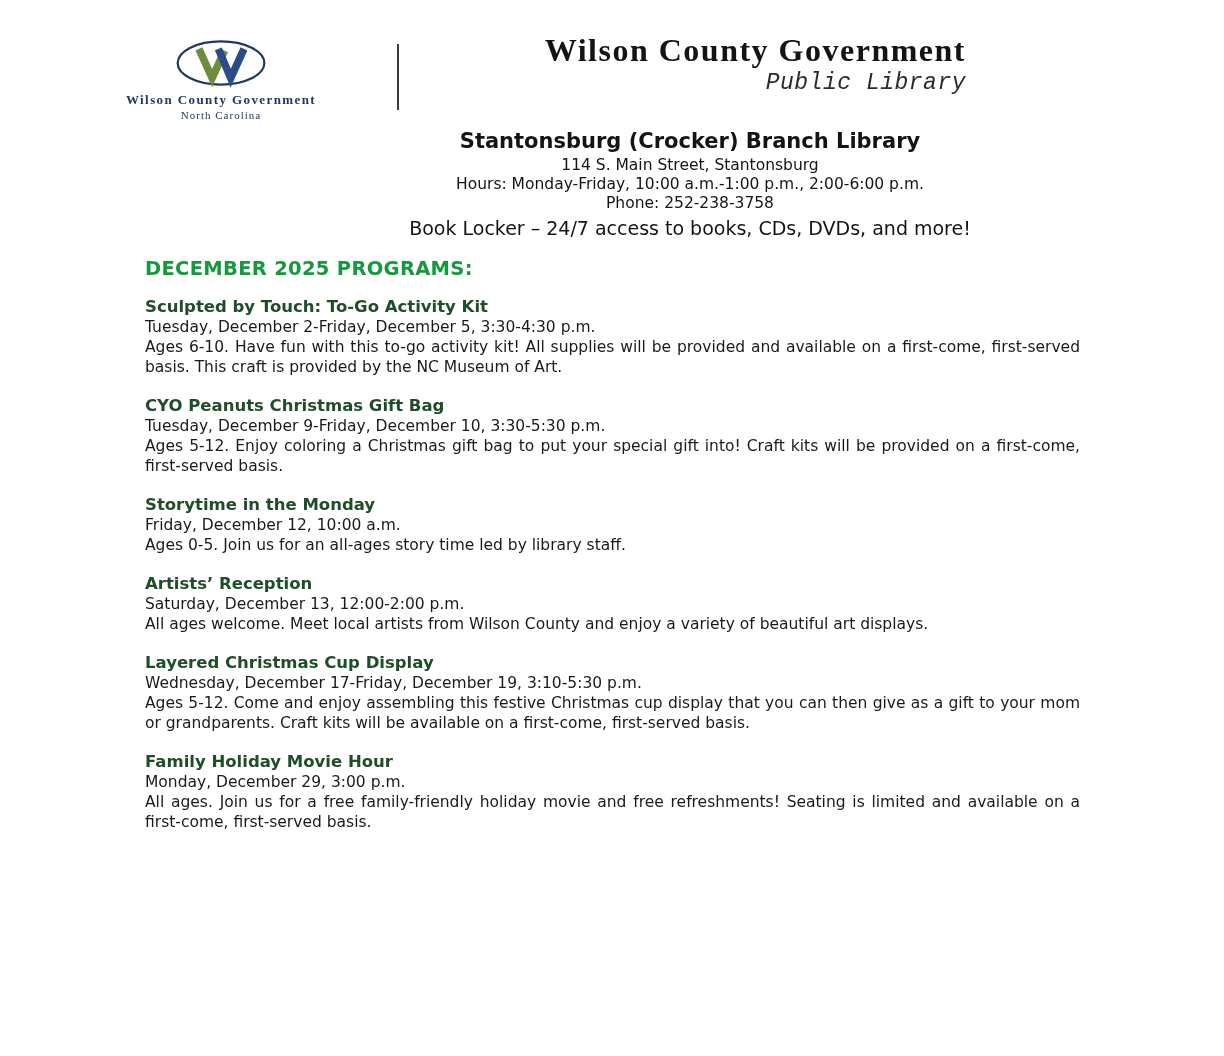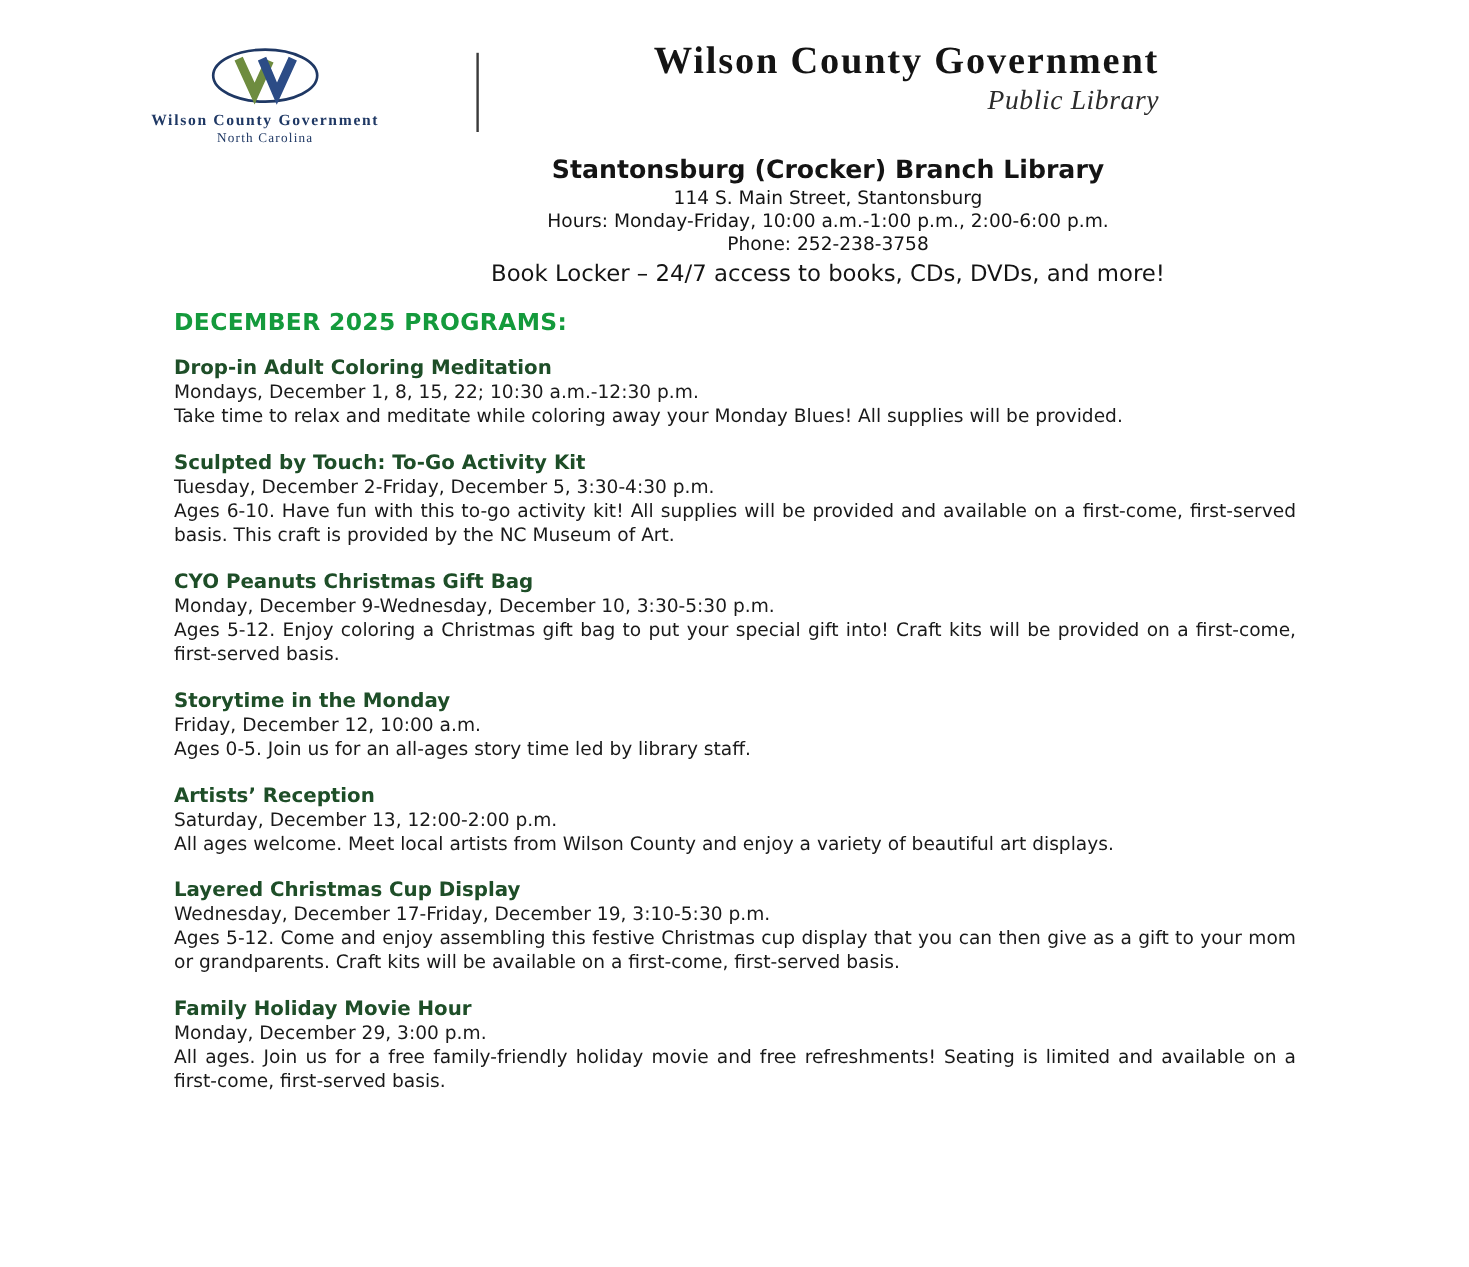--- a/index.html
+++ b/index.html
@@ -59,21 +59,21 @@
   .masthead-title {
     font-family: "Liberation Serif", serif;
     font-weight: bold;
     font-size: 32px;
     letter-spacing: 1.5px;
     color: #141414;
     line-height: 38px;
     white-space: nowrap;
   }
   .masthead-subtitle {
-    font-family: Liberation Serif, serif;
+    font-family: Liberation Mono, monospace;
     font-style: italic;
     font-size: 23px;
     letter-spacing: 0.5px;
     color: #2b2b2b;
     line-height: 27px;
     margin-top: 1px;
   }
 
   
   .branch {
@@ -165,35 +165,30 @@
     <div class="branch-name">Stantonsburg (Crocker) Branch Library</div>
     <div class="branch-line">114 S. Main Street, Stantonsburg</div>
     <div class="branch-line">Hours: Monday-Friday, 10:00 a.m.-1:00 p.m., 2:00-6:00 p.m.</div>
     <div class="branch-line">Phone: 252-238-3758</div>
     <div class="book-locker">Book Locker – 24/7 access to books, CDs, DVDs, and more!</div>
   </section>
 
   <div class="programs-heading">DECEMBER 2025 PROGRAMS:</div>
 
   <main class="programs">
-    <article class="program">
-      <h3 class="program-title">Drop-in Adult Coloring Meditation</h3>
-      <div class="program-when">Mondays, December 1, 8, 15, 22; 10:30 a.m.-12:30 p.m.</div>
-      <p class="program-desc">Take time to relax and meditate while coloring away your Monday Blues! All supplies will be provided.</p>
-    </article>
 
     <article class="program">
       <h3 class="program-title">Sculpted by Touch: To-Go Activity Kit</h3>
       <div class="program-when">Tuesday, December 2-Friday, December 5, 3:30-4:30 p.m.</div>
       <p class="program-desc">Ages 6-10. Have fun with this to-go activity kit! All supplies will be provided and available on a first-come, first-served basis. This craft is provided by the NC Museum of Art.</p>
     </article>
 
     <article class="program">
       <h3 class="program-title">CYO Peanuts Christmas Gift Bag</h3>
-      <div class="program-when">Monday, December 9-Wednesday, December 10, 3:30-5:30 p.m.</div>
+      <div class="program-when">Tuesday, December 9-Friday, December 10, 3:30-5:30 p.m.</div>
       <p class="program-desc">Ages 5-12. Enjoy coloring a Christmas gift bag to put your special gift into! Craft kits will be provided on a first-come, first-served basis.</p>
     </article>
 
     <article class="program">
       <h3 class="program-title">Storytime in the Monday</h3>
       <div class="program-when">Friday, December 12, 10:00 a.m.</div>
       <p class="program-desc">Ages 0-5. Join us for an all-ages story time led by library staff.</p>
     </article>
 
     <article class="program">

